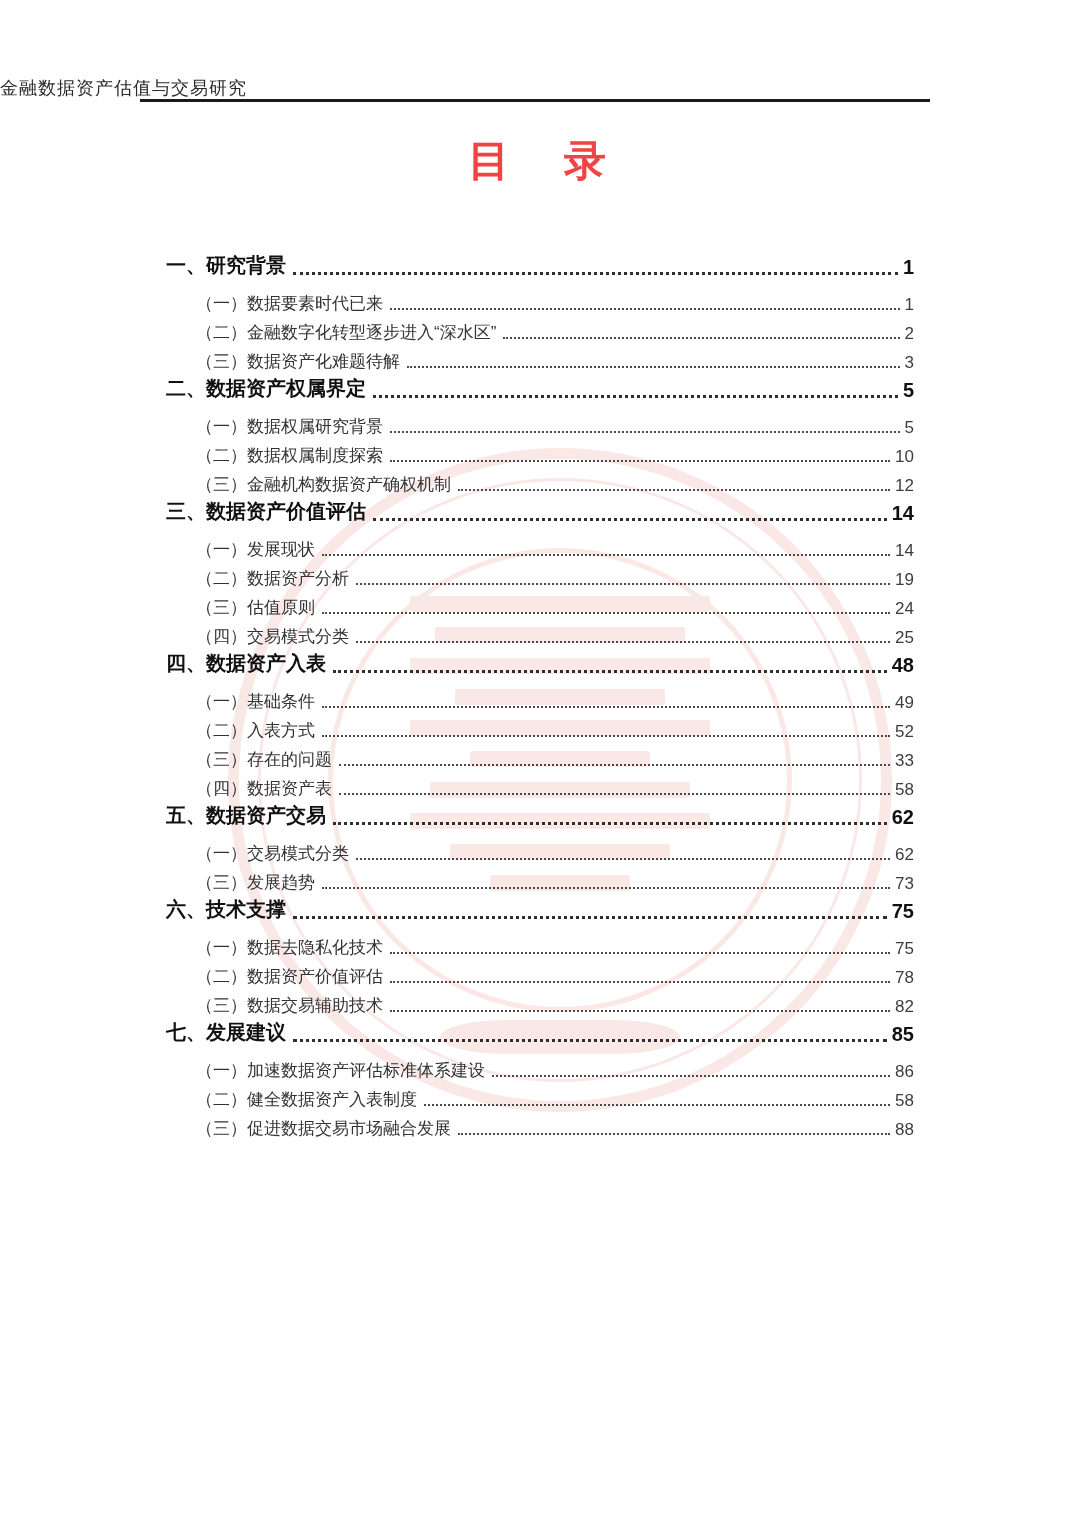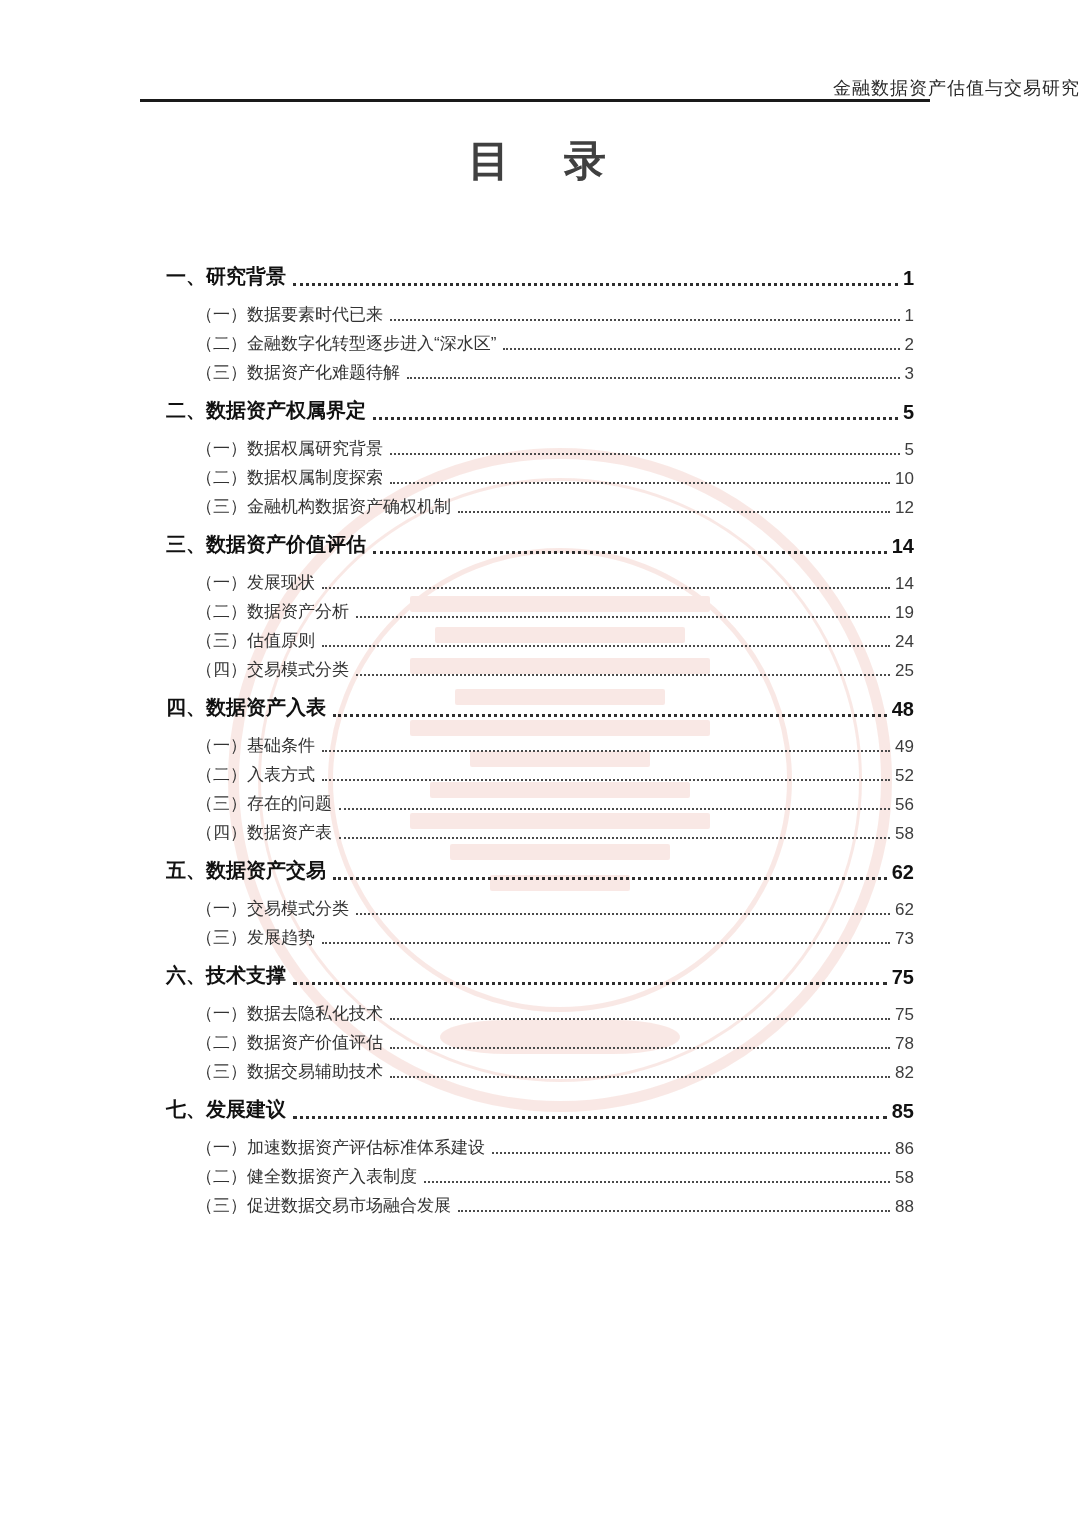--- a/index.html
+++ b/index.html
@@ -16,21 +16,21 @@
     font-family: "Liberation Sans", "DejaVu Sans", sans-serif;
     color: #1c1c1c;
   }
 
   
   .running-header {
     position: absolute;
     top: 76px;
     left: 0;
     width: 100%;
-    text-align: right;
+    text-align: left;
     font-family: "Liberation Serif", "DejaVu Serif", serif;
     font-size: 18px;
     letter-spacing: 1px;
     color: #2a2a2a;
   }
   .header-rule {
     position: absolute;
     top: 99px;
     left: 140px;
     width: 790px;
@@ -41,21 +41,21 @@
   
   .page-title {
     position: absolute;
     top: 133px;
     left: 0;
     width: 100%;
     text-align: center;
     font-size: 42px;
     font-weight: 700;
     letter-spacing: 6px;
-    color: #404040;
+    color: #ef4444;
   }
 
   
   .watermark {
     position: absolute;
     left: 228px;
     top: 448px;
     width: 664px;
     height: 664px;
     opacity: 0.13;
@@ -95,21 +95,20 @@
     top: 250px;
     width: 748px;
   }
   .toc-row {
     display: flex;
     align-items: flex-end;
     height: 29px;
     white-space: nowrap;
   }
   .toc-row.section {
-    margin-top: 11px;
     margin-bottom: 7px;
     font-size: 20px;
     font-weight: 700;
     color: #111111;
   }
   .toc-row.item {
     font-size: 17px;
     color: #333333;
     padding-left: 30px;
   }
@@ -233,21 +232,21 @@
         <span class="toc-page">49</span>
       </div>
       <div class="toc-row item">
         <span class="toc-label">（二）入表方式</span>
         <span class="leader"></span>
         <span class="toc-page">52</span>
       </div>
       <div class="toc-row item">
         <span class="toc-label">（三）存在的问题</span>
         <span class="leader"></span>
-        <span class="toc-page">56</span>
+        <span class="toc-page">33</span>
       </div>
       <div class="toc-row item">
         <span class="toc-label">（四）数据资产表</span>
         <span class="leader"></span>
         <span class="toc-page">58</span>
       </div>
       <div class="toc-row section">
         <span class="toc-label">五、数据资产交易</span>
         <span class="leader"></span>
         <span class="toc-page">62</span>

